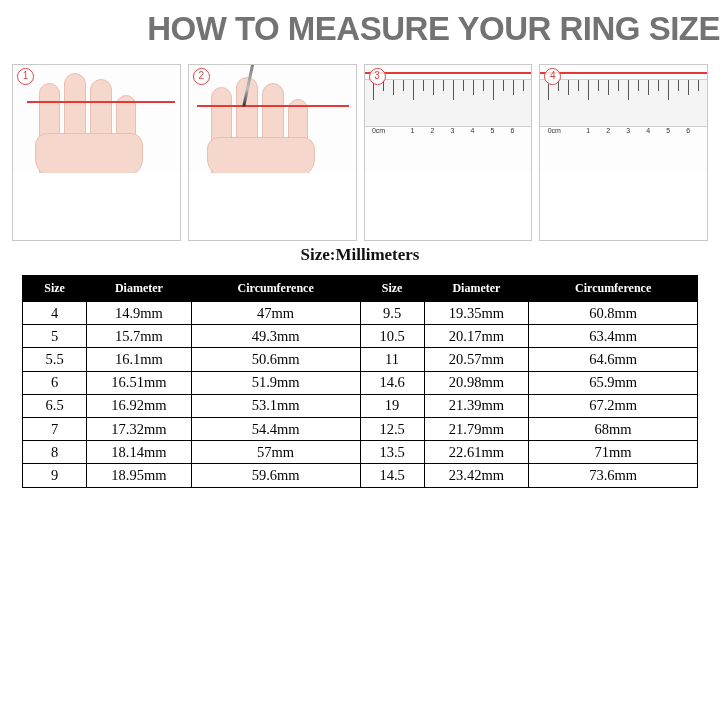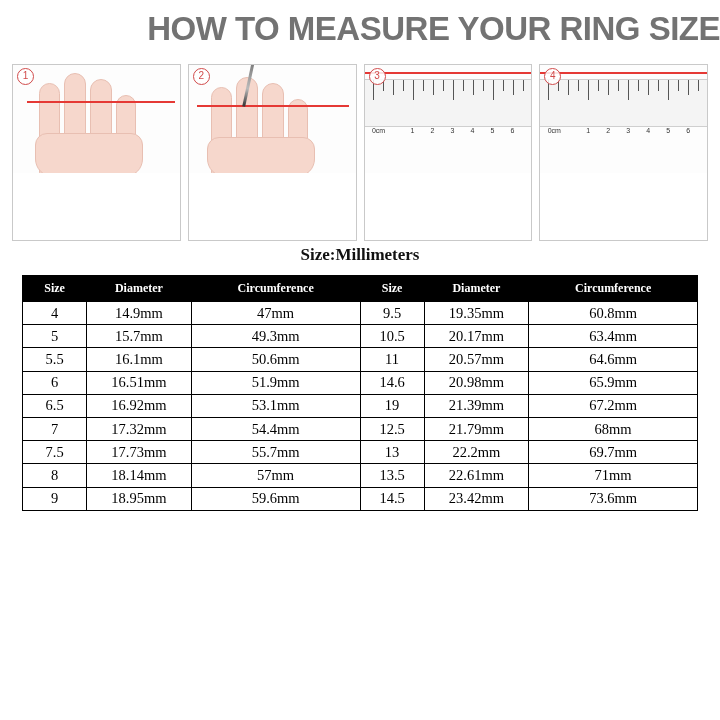--- a/index.html
+++ b/index.html
@@ -380,28 +380,20 @@
           </tr>
           <tr>
             <td>7</td>
             <td>17.32mm</td>
             <td>54.4mm</td>
             <td>12.5</td>
             <td>21.79mm</td>
             <td>68mm</td>
           </tr>
           <tr>
-            <td>7.5</td>
-            <td>17.73mm</td>
-            <td>55.7mm</td>
-            <td>13</td>
-            <td>22.2mm</td>
-            <td>69.7mm</td>
-          </tr>
-          <tr>
             <td>8</td>
             <td>18.14mm</td>
             <td>57mm</td>
             <td>13.5</td>
             <td>22.61mm</td>
             <td>71mm</td>
           </tr>
           <tr>
             <td>9</td>
             <td>18.95mm</td>

